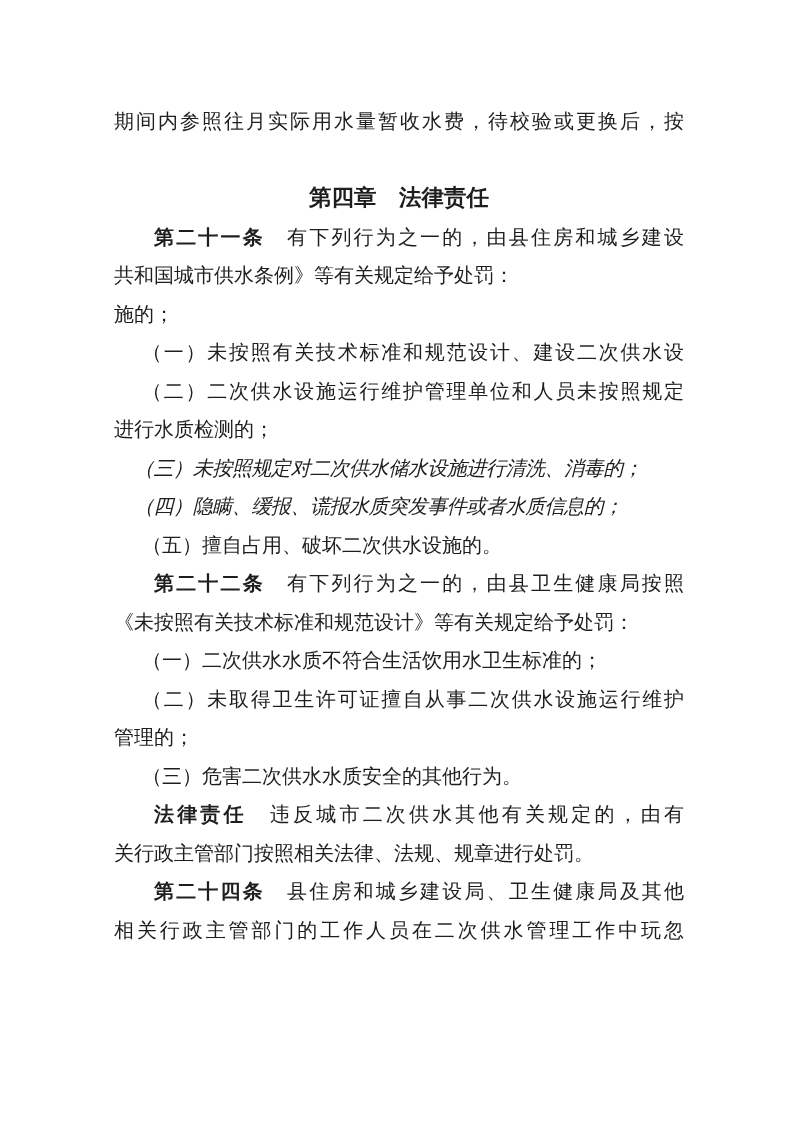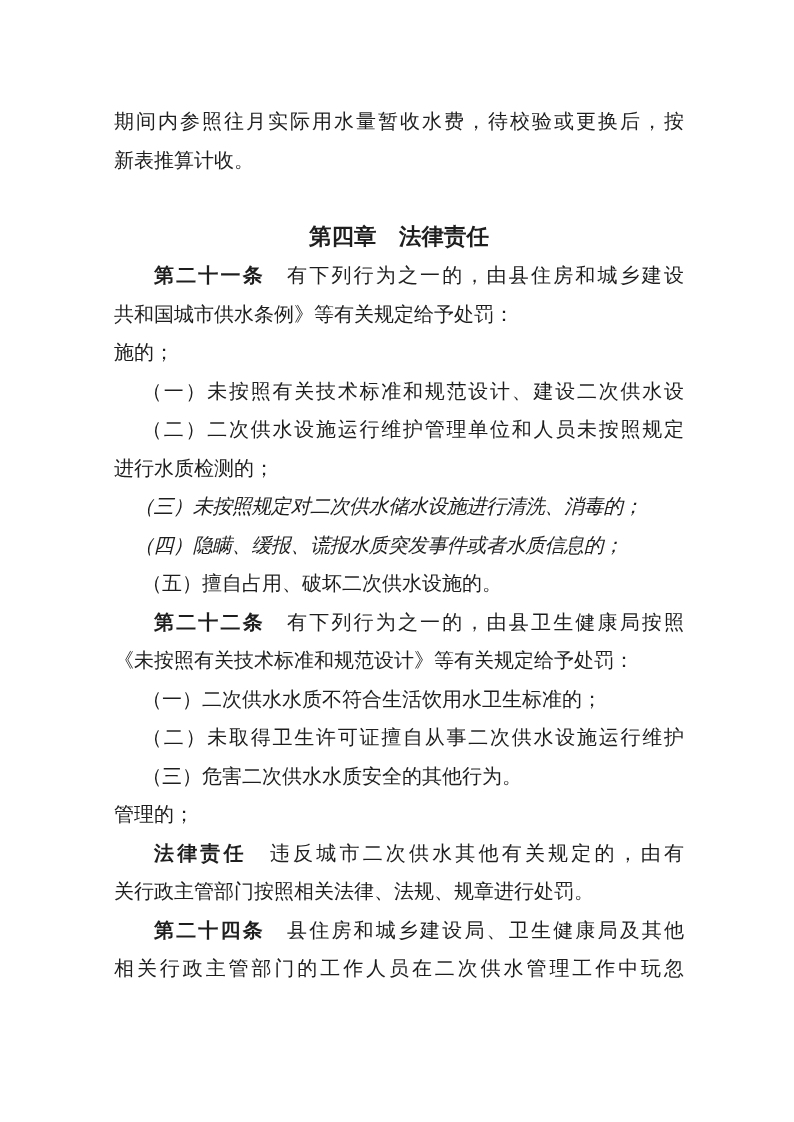--- a/index.html
+++ b/index.html
@@ -52,36 +52,35 @@
     font-family: "Liberation Sans", "DejaVu Sans", sans-serif;
     margin-top: 25px;
   }
 </style>
 </head>
 <body>
 
 <div class="page">
   <div class="text-block">
       <div class="line fill">期间内参照往月实际用水量暂收水费，待校验或更换后，按</div>
-      <div class="line">新表推算计收。</div>
       <div class="line blank"></div>
       <div class="line heading">第四章　法律责任</div>
       <div class="line fill" style="text-indent: 2em;"><span class="article-no">第二十一条</span>　有下列行为之一的，由县住房和城乡建设</div>
       <div class="line">共和国城市供水条例》等有关规定给予处罚：</div>
       <div class="line">施的；</div>
       <div class="line fill" style="text-indent: 1.4em;">（一）未按照有关技术标准和规范设计、建设二次供水设</div>
       <div class="line fill" style="text-indent: 1.4em;">（二）二次供水设施运行维护管理单位和人员未按照规定</div>
       <div class="line">进行水质检测的；</div>
       <div class="line tight" style="text-indent: 1em;">（三）未按照规定对二次供水储水设施进行清洗、消毒的；</div>
       <div class="line tight" style="text-indent: 1em;">（四）隐瞒、缓报、谎报水质突发事件或者水质信息的；</div>
       <div class="line" style="text-indent: 1.4em;">（五）擅自占用、破坏二次供水设施的。</div>
       <div class="line fill" style="text-indent: 2em;"><span class="article-no">第二十二条</span>　有下列行为之一的，由县卫生健康局按照</div>
       <div class="line">《未按照有关技术标准和规范设计》等有关规定给予处罚：</div>
       <div class="line" style="text-indent: 1.4em;">（一）二次供水水质不符合生活饮用水卫生标准的；</div>
       <div class="line fill" style="text-indent: 1.4em;">（二）未取得卫生许可证擅自从事二次供水设施运行维护</div>
+      <div class="line">管理的；</div>
       <div class="line" style="text-indent: 1.4em;">（三）危害二次供水水质安全的其他行为。</div>
-      <div class="line">管理的；</div>
       <div class="line fill" style="text-indent: 2em;"><span class="article-no">法律责任</span>　违反城市二次供水其他有关规定的，由有</div>
       <div class="line">关行政主管部门按照相关法律、法规、规章进行处罚。</div>
       <div class="line fill" style="text-indent: 2em;"><span class="article-no">第二十四条</span>　县住房和城乡建设局、卫生健康局及其他</div>
       <div class="line fill">相关行政主管部门的工作人员在二次供水管理工作中玩忽</div>
     </div>
 </div>
 
 </body></html>

